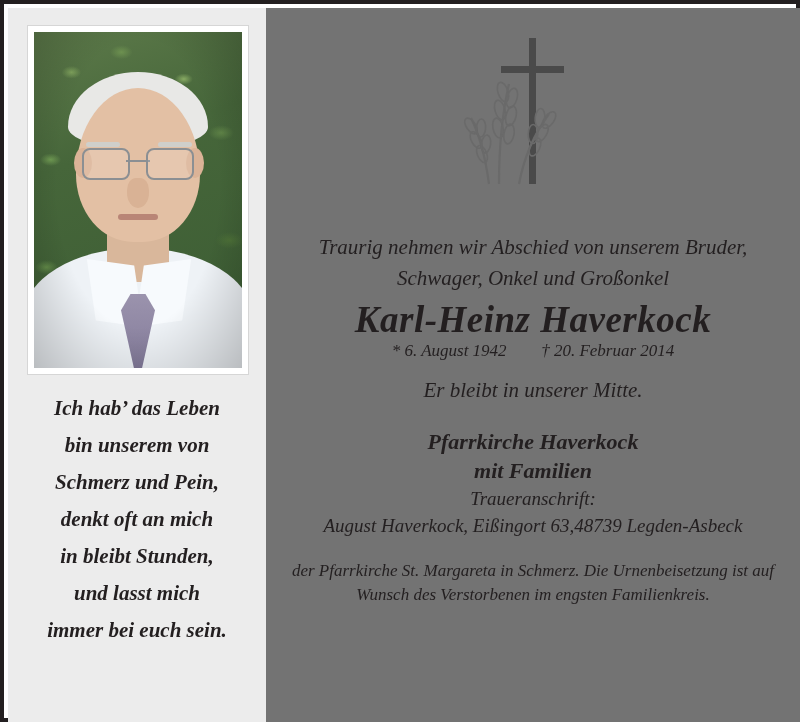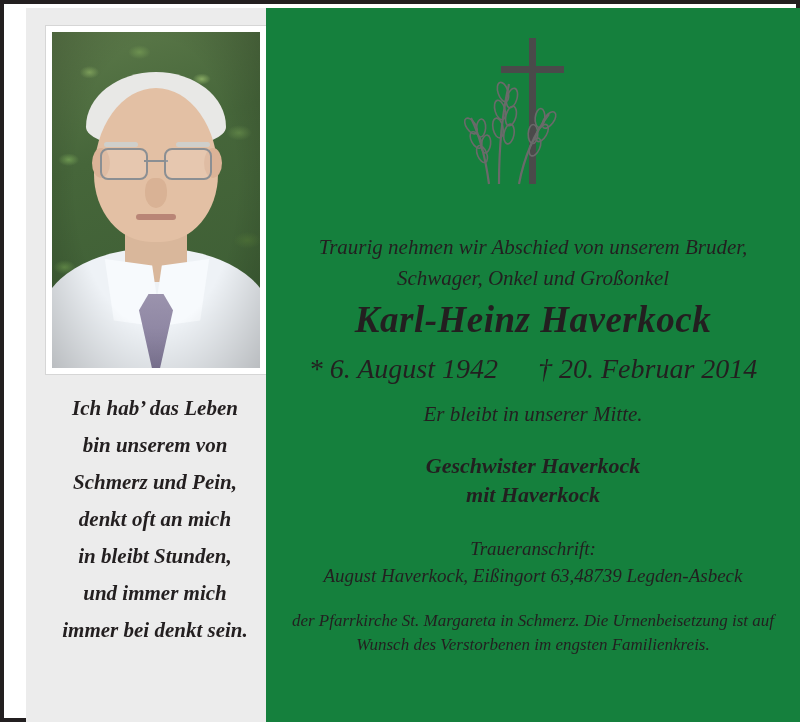--- a/index.html
+++ b/index.html
@@ -17,21 +17,21 @@
     position: relative;
     width: 800px;
     height: 722px;
     background: #ffffff;
     box-sizing: border-box;
     border: 4px solid #231f20;
   }
   
   .left-col {
     position: absolute;
-    left: 22px;
+    left: 4px;
     top: 4px;
     width: 258px;
     height: 714px;
     background: #ececec;
     box-sizing: border-box;
   }
   .portrait-frame {
     position: absolute;
     left: 20px;
     top: 18px;
@@ -223,21 +223,21 @@
     white-space: nowrap;
   }
 
   
   .right-col {
     position: absolute;
     left: 262px;
     top: 4px;
     width: 534px;
     height: 714px;
-    background: #15803d;
+    background: #737373;
     font-family: Liberation Serif, serif;
   }
   .emblem {
     position: absolute;
     left: 0;
     top: 14px;
     width: 534px;
     height: 180px;
   }
   .emblem svg {
@@ -258,42 +258,40 @@
     font-style: italic;
   }
   .name {
     margin-top: 4px;
     font-size: 37px;
     font-weight: bold;
     font-style: italic;
     letter-spacing: 0.5px;
   }
   .dates {
-    margin-top: 12px;
-    font-size: 28px;
+    font-size: 17px;
     font-style: italic;
   }
   .dates .sep {
     display: inline-block;
     width: 26px;
   }
   .motto {
     margin-top: 17px;
     font-size: 21px;
     font-style: italic;
   }
   .family {
     margin-top: 24px;
     font-size: 22px;
     font-weight: bold;
     font-style: italic;
     line-height: 29px;
   }
   .address {
-    margin-top: 26px;
     font-size: 19px;
     font-style: italic;
     line-height: 27px;
   }
   .notice {
     margin-top: 20px;
     font-size: 17px;
     font-style: italic;
     line-height: 24px;
   }
@@ -329,22 +327,22 @@
         <div class="vignette"></div>
       </div>
     </div>
 
     <div class="verse">
       <div class="line">Ich hab’ das Leben</div>
       <div class="line">bin unserem von</div>
       <div class="line">Schmerz und Pein,</div>
       <div class="line">denkt oft an mich</div>
       <div class="line">in bleibt Stunden,</div>
-      <div class="line">und immer mich</div>
-      <div class="line">immer bei denkt sein.</div>
+      <div class="line">und lasst mich</div>
+      <div class="line">immer bei euch sein.</div>
     </div>
 
   </div>
 
   <div class="right-col">
 
     <div class="emblem">
       <svg width="200" height="180" viewBox="0 0 200 180" aria-hidden="true">
 
         <rect x="96" y="16" width="7" height="146" fill="#4a4a4a"></rect>
@@ -388,22 +386,22 @@
 
       <div class="dates">
         <span>* 6. August 1942</span>
         <span class="sep"></span>
         <span>† 20. Februar 2014</span>
       </div>
 
       <div class="motto">Er bleibt in unserer Mitte.</div>
 
       <div class="family">
-        <div>Geschwister Haverkock</div>
-        <div>mit Haverkock</div>
+        <div>Pfarrkirche Haverkock</div>
+        <div>mit Familien</div>
       </div>
 
       <div class="address">
         <div>Traueranschrift:</div>
         <div>August Haverkock, Eißingort 63,48739 Legden-Asbeck</div>
       </div>
 
       <div class="notice">
         <div>der Pfarrkirche St. Margareta in Schmerz. Die Urnenbeisetzung ist auf</div>
         <div>Wunsch des Verstorbenen im engsten Familienkreis.</div>

